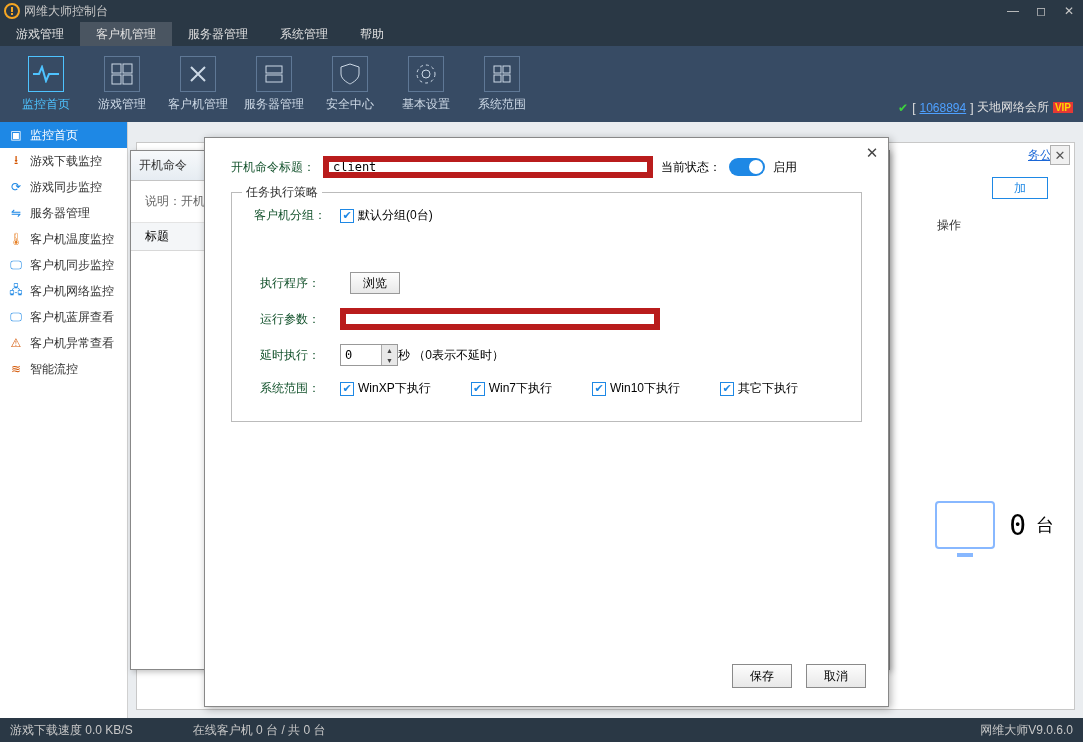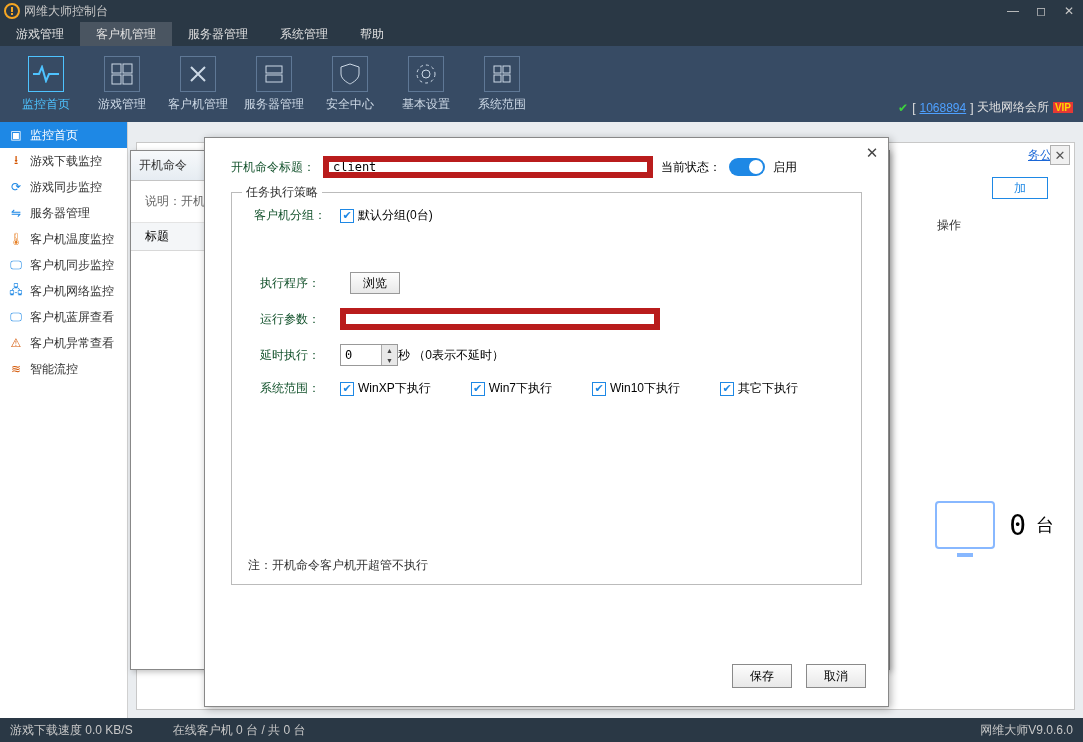--- a/index.html
+++ b/index.html
@@ -70,21 +70,21 @@
 .spinner { display:flex; align-items:center; height:22px; border:1px solid #999; }
 .spinner input { border:none; width:40px; height:20px; padding:0 4px; font-family:Consolas,monospace; }
 .spinner .spbtns { width:16px; height:20px; display:flex; flex-direction:column; }
 .spinner .spbtns div { flex:1; background:#e8e8e8; border-left:1px solid #aaa; font-size:7px; display:flex; align-items:center; justify-content:center; color:#444; }
 .note { margin-top:160px; color:#333; }
 .dlg2-btns { position:absolute; right:22px; bottom:18px; display:flex; gap:14px; }
 .btn { width:60px; height:24px; border:1px solid #8a8a8a; background:linear-gradient(#fdfdfd,#e8e8e8); display:flex; align-items:center; justify-content:center; }
 .browse-btn { margin-left:10px; width:50px; height:22px; border:1px solid #999; background:linear-gradient(#fdfdfd,#e8e8e8); display:flex; align-items:center; justify-content:center; }
 
 
-.statusbar { position:absolute; bottom:0; left:0; right:0; height:24px; background:#2a3845; color:#c8c8c8; display:flex; align-items:center; padding:0 10px; font-family:SimSun,monospace; }
+.statusbar { position:absolute; bottom:0; left:0; right:0; height:24px; background:#2a3845; color:#c8c8c8; display:flex; align-items:center; padding:0 10px; font-family:SimSun,monospace;gap:20px; }
 .statusbar .seg { margin-right:40px; }
 .statusbar .ver { margin-left:auto; }
 </style>
 </head>
 <body>
 
 <div class="titlebar">
   <span class="logo">
     <svg viewBox="0 0 16 16" width="16" height="16">
         <circle cx="8" cy="8" r="7" fill="none" stroke="#f5a623" stroke-width="2"></circle>
@@ -309,21 +309,20 @@
         <div class="cbrow" style="margin-left:40px">
             <span class="cb">✔</span>
             <span>Win10下执行</span>
           </div>
         <div class="cbrow" style="margin-left:40px">
             <span class="cb">✔</span>
             <span>其它下执行</span>
           </div>
       </div>
 
-      <div class="note">注：开机命令客户机开超管不执行</div>
     </div>
   </div>
   <div class="dlg2-btns">
     <div class="btn">保存</div>
     <div class="btn">取消</div>
   </div>
 </div>
 
 <div class="statusbar">
   <span class="seg">游戏下载速度 0.0 KB/S</span>

